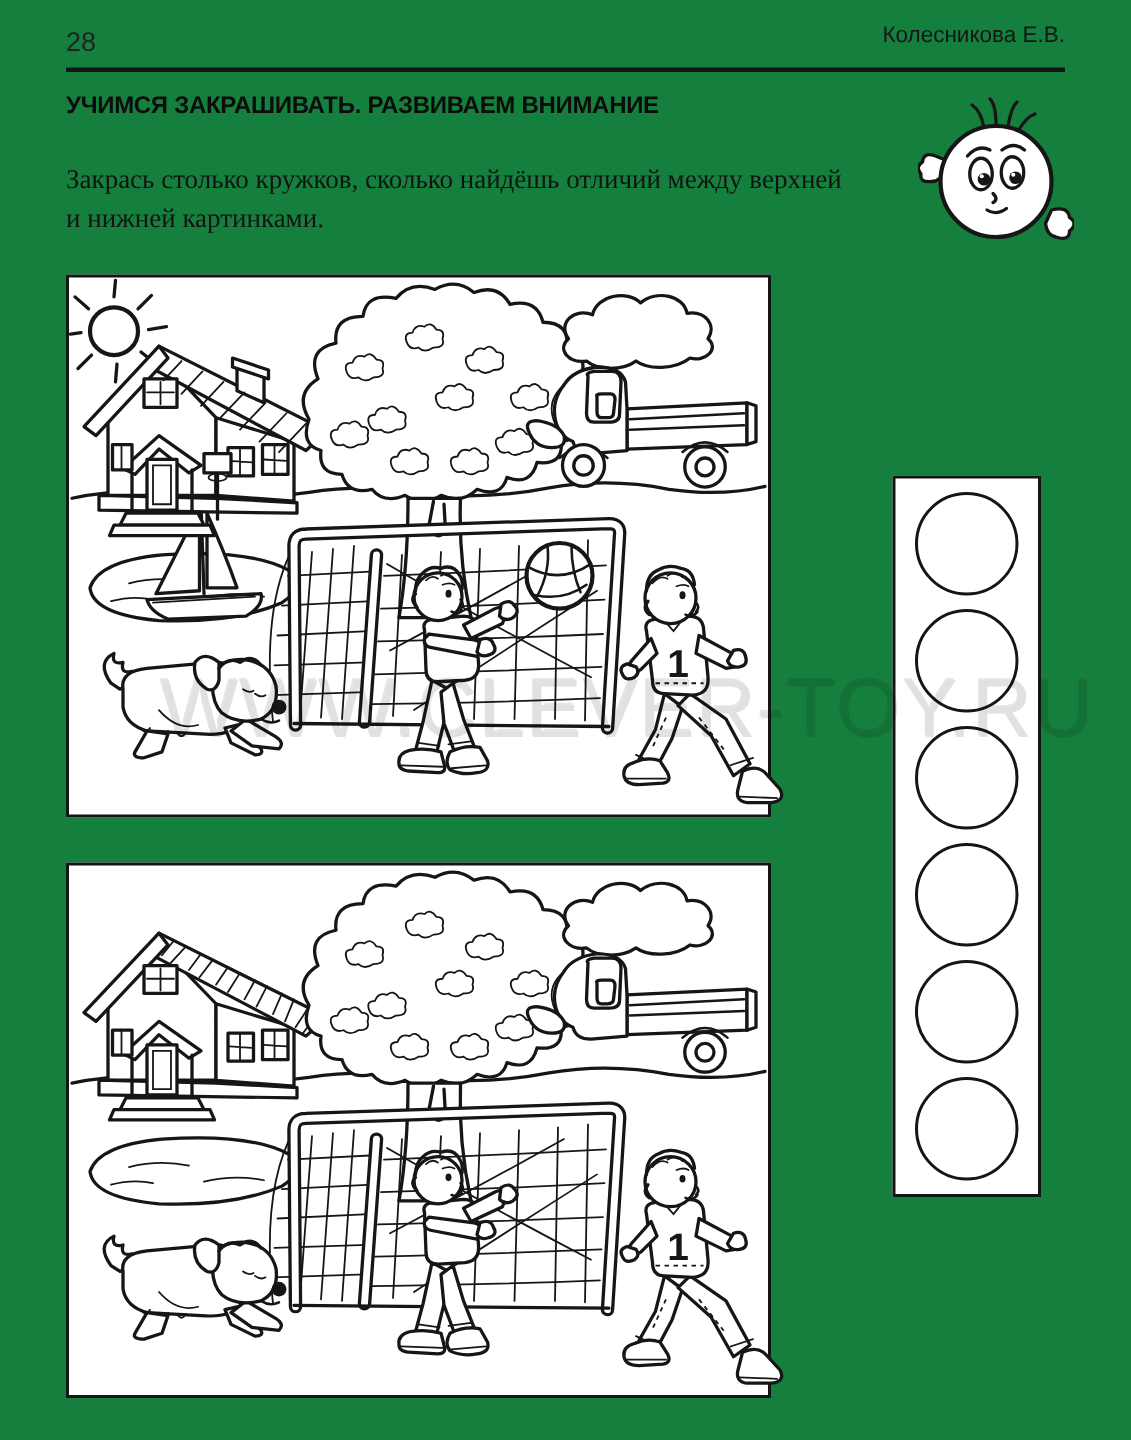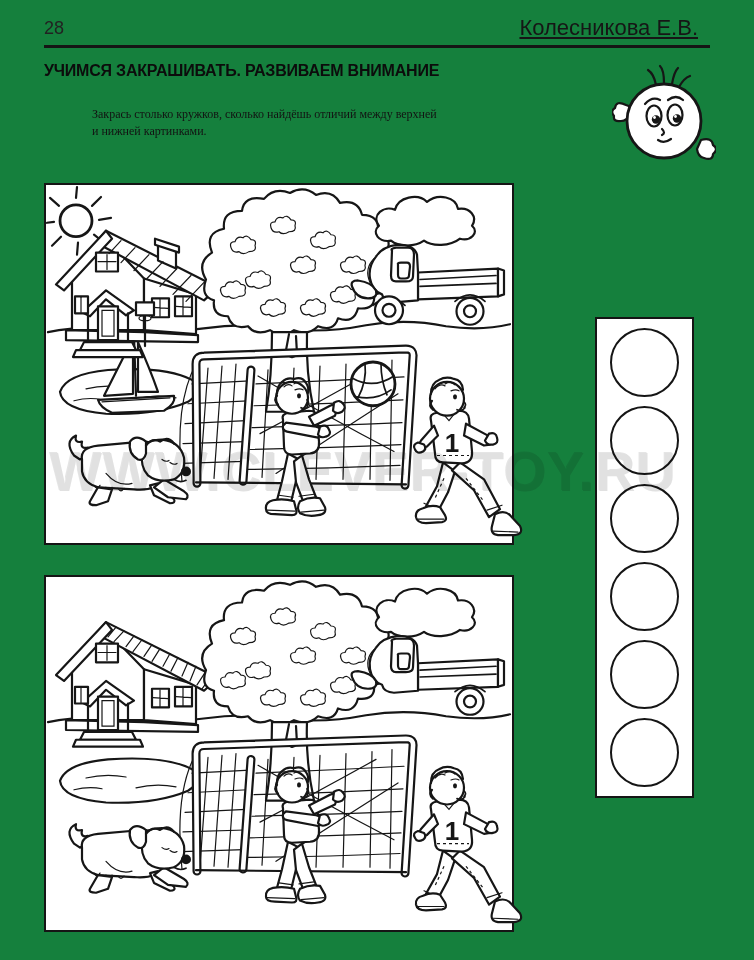--- a/index.html
+++ b/index.html
@@ -1,34 +1,34 @@
 <!DOCTYPE html>
 <html><head>
 <meta charset="utf-8">
 <style>
   html,body{margin:0;padding:0;background:#fff;}
   .sheet{position:relative;width:754px;height:960px;background:#15803d;overflow:hidden;
          font-family:"Liberation Sans",sans-serif;color:#111;}
   .page-number{position:absolute;left:44px;top:18px;font-size:18px;color:#222;}
-  .author{position:absolute;right:56px;top:15px;font-size:22px;color:#161616;text-decoration:underline;}
+  .author{position:absolute;right:44px;top:15px;font-size:15px;color:#161616;}
   .rule{position:absolute;left:44px;top:45px;width:666px;height:3px;background:#151515;}
   .title{position:absolute;left:44px;top:62px;font-size:16px;font-weight:bold;letter-spacing:-0.2px;color:#0c0c0c;}
   .instruction{position:absolute;left:44px;top:106px;width:580px;font-family:"Liberation Serif",serif;
-               font-size:12px;line-height:1.45;color:#131313;margin-left:48px;}
+               font-size:18px;line-height:1.45;color:#131313;}
   .mascot{position:absolute;left:612px;top:58px;width:104px;height:112px;}
   .pic{position:absolute;left:44px;width:466px;border:2.5px solid #151515;background:#fff;box-sizing:content-box;}
   .pic-top{top:183px;height:358px;}
   .pic-bottom{top:575px;height:353px;}
   .pic svg{position:absolute;left:0;top:0;width:100%;height:100%;overflow:visible;}
   .strip{position:absolute;left:595px;top:317px;width:99px;height:481px;border:2.5px solid #151515;
          box-sizing:border-box;display:flex;flex-direction:column;align-items:center;justify-content:space-evenly;background:#fff;}
   .answer-circle{width:69px;height:69px;border:2.6px solid #151515;border-radius:50%;background:#fff;box-sizing:border-box;}
-  .watermark{position:absolute;left:50px;top:440px;width:680px;font-size:55px;font-weight:bold;letter-spacing:1px;
+  .watermark{position:absolute;left:50px;top:440px;width:680px;font-size:55px;font-weight:normal;letter-spacing:1px;
              color:#c9c9c9;opacity:.55;mix-blend-mode:multiply;z-index:9;pointer-events:none;white-space:nowrap;
-             text-shadow:2px 2px 0 rgba(255,255,255,.85), -1px -1px 0 rgba(120,120,120,.35);}
+             text-shadow:2px 2px 0 rgba(255,255,255,.85), -1px -1px 0 rgba(120,120,120,.35);text-align:right;}
   
   .ln{stroke:#161616;stroke-width:2.2;fill:none;stroke-linecap:round;stroke-linejoin:round;}
   .f{stroke:#161616;stroke-width:2.2;fill:#fff;stroke-linecap:round;stroke-linejoin:round;}
   .thin{stroke:#161616;stroke-width:1.2;fill:none;stroke-linecap:round;}
   .t2{stroke:#161616;stroke-width:1.7;fill:none;stroke-linecap:round;}
   .thick{stroke:#161616;stroke-width:2.8;fill:#fff;}
   .solid{fill:#161616;stroke:none;}
   .barO{stroke:#161616;stroke-width:9;fill:none;stroke-linecap:round;stroke-linejoin:round;}
   .barI{stroke:#fff;stroke-width:4.6;fill:none;stroke-linecap:round;stroke-linejoin:round;}
   .dash{stroke:#161616;stroke-width:1.2;fill:none;stroke-dasharray:3 3;}

